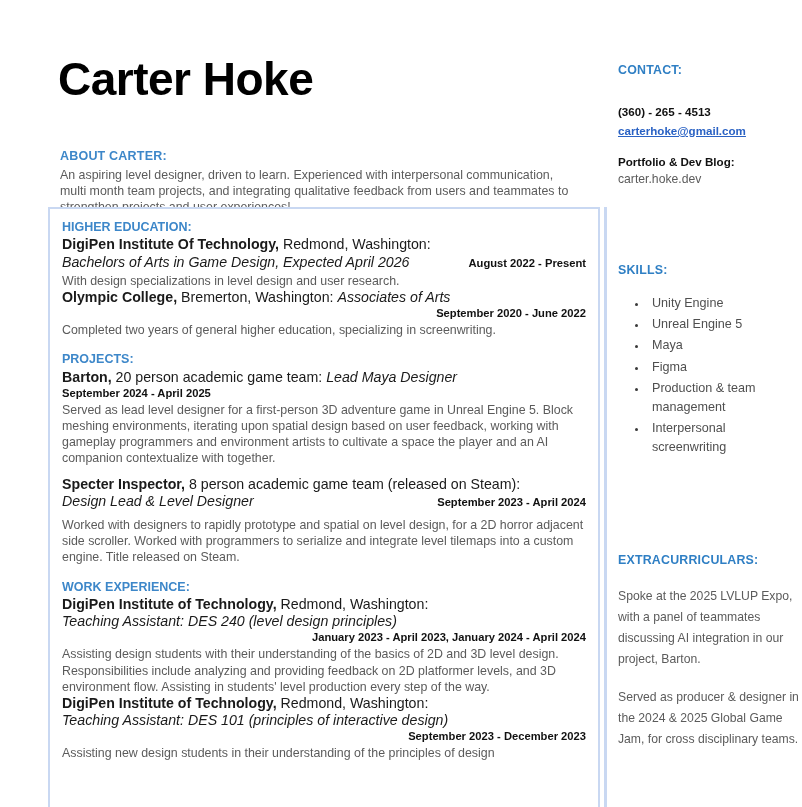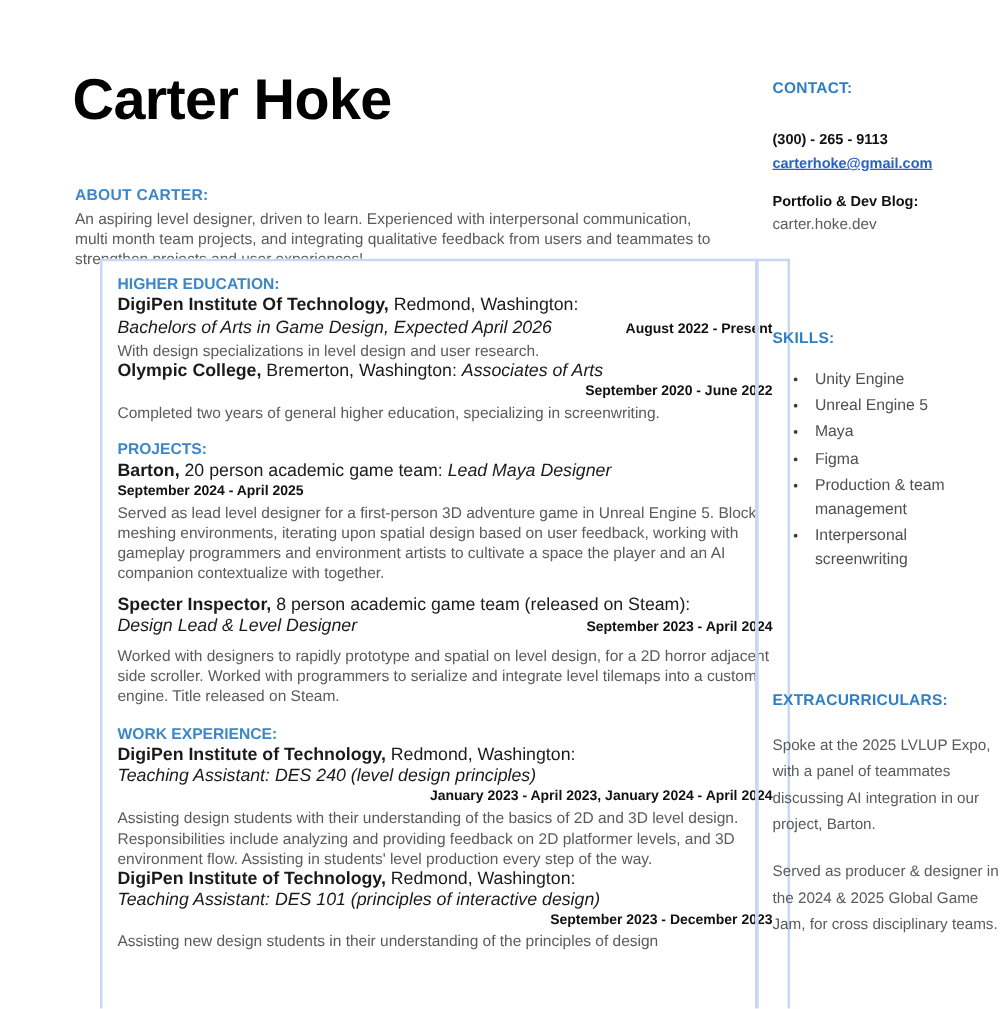--- a/index.html
+++ b/index.html
@@ -67,21 +67,20 @@
     position: absolute;
     left: 48px;
     top: 207px;
     width: 552px;
     height: 600px;
     border: 2px solid #c9d8f2;
     border-bottom: none;
     background: #ffffff;
     padding: 10px 12px 0 12px;
     overflow: hidden;
-    margin-left: 32px;
   }
 
   .entry { margin: 0 0 0 0; }
 
   .entry-title {
     font-size: 14.2px;
     color: #1a1a1a;
     line-height: 1.22;
     margin: 0;
   }
@@ -298,21 +297,21 @@
     </div>
   </div>
 
   <div class="divider"></div>
 
   <div class="side-col">
 
     <div class="contact-block">
       <div class="side-head">CONTACT:</div>
       <div class="contact-lines">
-        <p class="contact-phone">(300) - 265 - 9113</p>
+        <p class="contact-phone">(360) - 265 - 4513</p>
         <span class="contact-email">carterhoke@gmail.com</span>
         <p class="portfolio-label">Portfolio &amp; Dev Blog:</p>
         <p class="portfolio-value">carter.hoke.dev</p>
       </div>
     </div>
 
     <div class="skills-block">
       <div class="side-head">SKILLS:</div>
       <ul class="skills-list">
         <li>Unity Engine</li>

